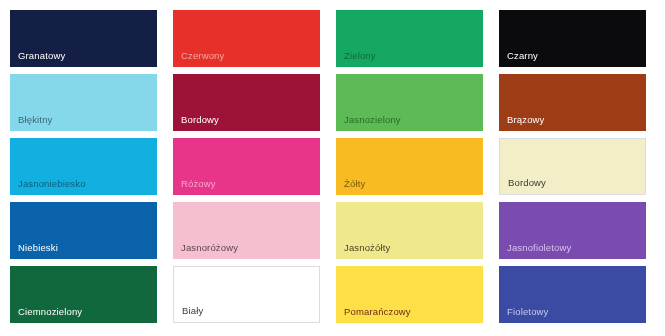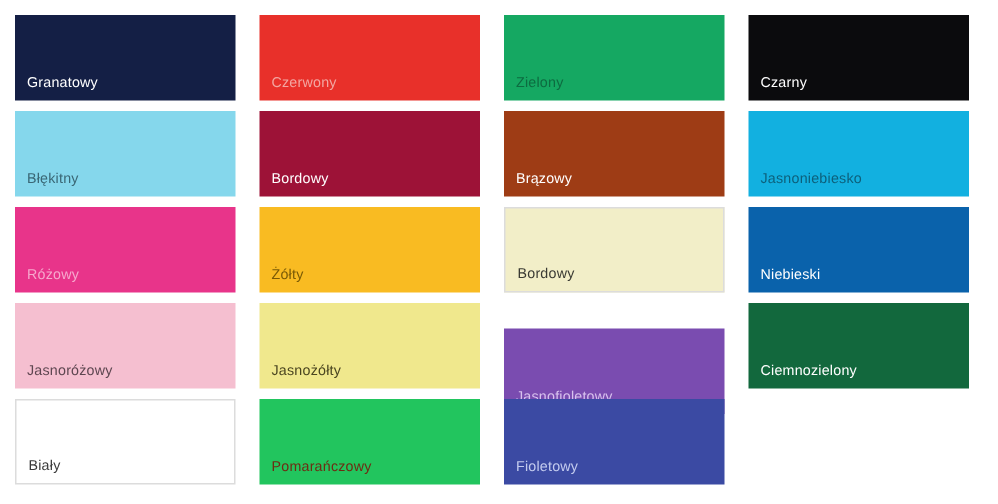--- a/index.html
+++ b/index.html
@@ -62,20 +62,23 @@
     </div>
     <div class="swatch" style="background-color: rgb(11, 11, 13);">
       <span class="swatch-label" style="color: rgb(255, 255, 255);">Czarny</span>
     </div>
     <div class="swatch" style="background-color: rgb(133, 215, 236);">
       <span class="swatch-label" style="color: rgb(58, 103, 117);">Błękitny</span>
     </div>
     <div class="swatch" style="background-color: rgb(157, 18, 55);">
       <span class="swatch-label" style="color: rgb(255, 255, 255);">Bordowy</span>
     </div>
+    <div class="swatch" style="background-color: rgb(92, 187, 85);">
+      <span class="swatch-label" style="color: rgb(42, 106, 40);">Jasnozielony</span>
+    </div>
     <div class="swatch" style="background-color: rgb(158, 60, 21);">
       <span class="swatch-label" style="color: rgb(255, 255, 255);">Brązowy</span>
     </div>
     <div class="swatch" style="background-color: rgb(18, 176, 224);">
       <span class="swatch-label" style="color: rgb(13, 95, 122);">Jasnoniebieskо</span>
     </div>
     <div class="swatch" style="background-color: rgb(232, 52, 138);">
       <span class="swatch-label" style="color: rgb(246, 168, 205);">Różowy</span>
     </div>
     <div class="swatch" style="background-color: rgb(249, 187, 34);">
@@ -86,28 +89,28 @@
     </div>
     <div class="swatch" style="background-color: rgb(10, 98, 171);">
       <span class="swatch-label" style="color: rgb(255, 255, 255);">Niebieski</span>
     </div>
     <div class="swatch" style="background-color: rgb(245, 191, 208);">
       <span class="swatch-label" style="color: rgb(93, 70, 80);">Jasnoróżowy</span>
     </div>
     <div class="swatch" style="background-color: rgb(240, 232, 141);">
       <span class="swatch-label" style="color: rgb(74, 69, 32);">Jasnożółty</span>
     </div>
-    <div class="swatch" style="background-color: rgb(122, 76, 176); margin-top: 17px;">
+    <div class="swatch" style="background-color: rgb(122, 76, 176);">
       <span class="swatch-label" style="color: rgb(216, 194, 238);">Jasnofioletowy</span>
     </div>
     <div class="swatch" style="background-color: rgb(18, 104, 61);">
       <span class="swatch-label" style="color: rgb(255, 255, 255);">Ciemnozielony</span>
     </div>
     <div class="swatch bordered" style="background-color: rgb(255, 255, 255);">
       <span class="swatch-label" style="color: rgb(58, 58, 58);">Biały</span>
     </div>
-    <div class="swatch" style="background-color: #22c55e;">
+    <div class="swatch" style="background-color: #fde047;">
       <span class="swatch-label" style="color: rgb(110, 44, 19);">Pomarańczowy</span>
     </div>
     <div class="swatch" style="background-color: rgb(59, 74, 163);">
       <span class="swatch-label" style="color: rgb(195, 203, 238);">Fioletowy</span>
     </div>
   </div>
 
 </body></html>

